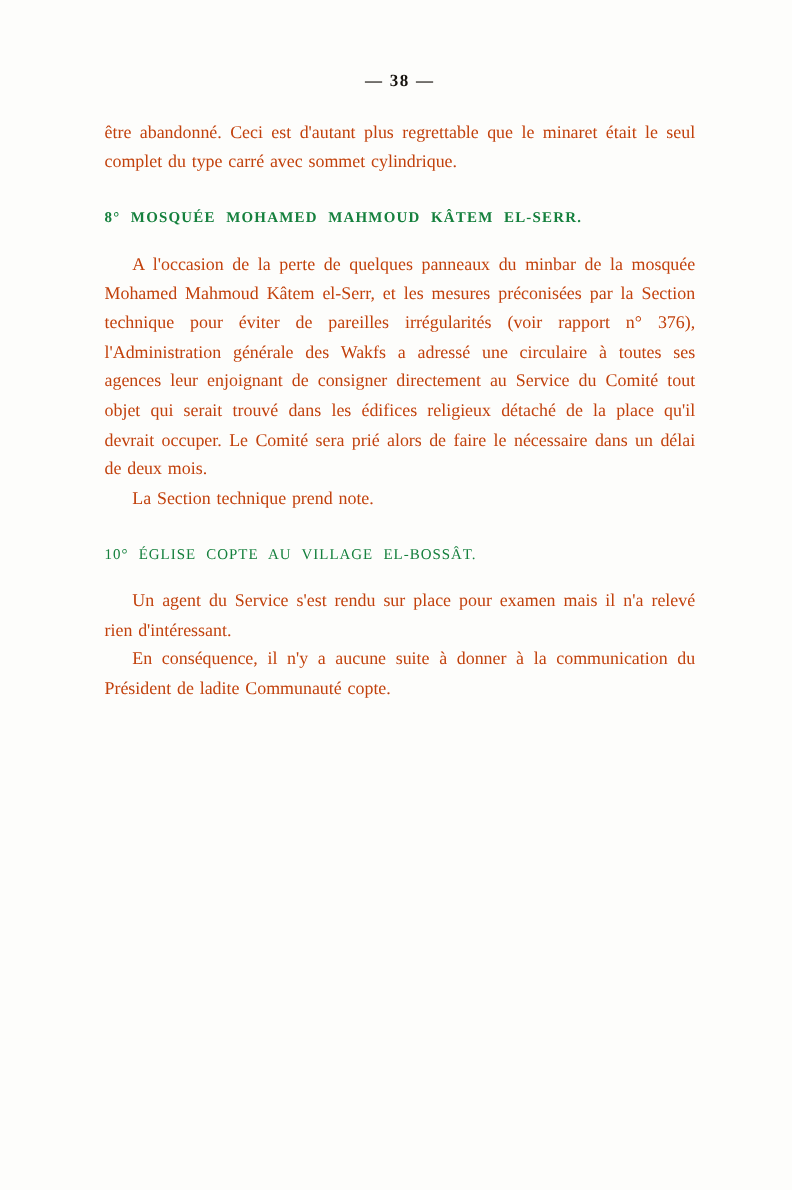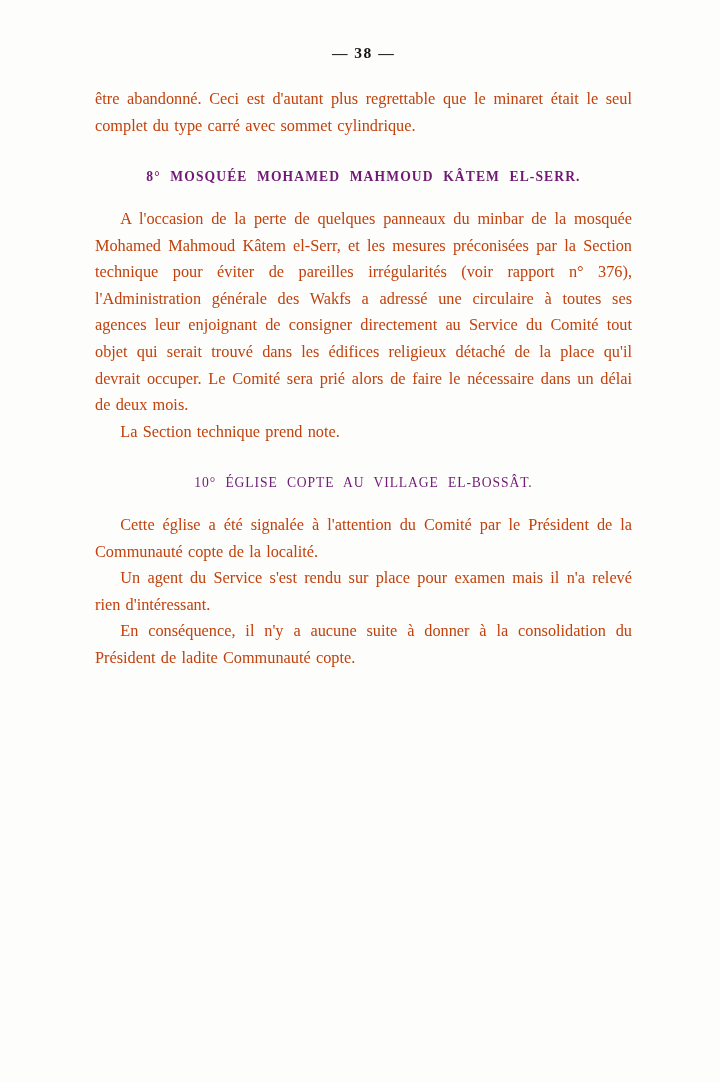--- a/index.html
+++ b/index.html
@@ -11,21 +11,21 @@
     width: 720px;
     height: 1082px;
     font-family: "Liberation Serif", "DejaVu Serif", serif;
     color: #17130e;
     -webkit-font-smoothing: antialiased;
   }
   .page {
     box-sizing: border-box;
     width: 720px;
     height: 944px;
-    padding: 44px 88px 40px 95px;
+    padding: 65px 88px 40px 95px;
     background: #fdfdfb;
     overflow: hidden;
   }
   .page-number {
     text-align: center;
     font-size: 15.5px;
     font-weight: 700;
     letter-spacing: 1.5px;
     margin: 0 0 24px 0;
     color: #17130e;
@@ -36,27 +36,27 @@
     line-height: 1.63;
     text-align: justify;
     text-indent: 1.55em;
     word-spacing: 1.2px;
     color: #c2410c;
   }
   .para.no-indent {
     text-indent: 0;
   }
   .heading {
-    text-align: center;
+    text-align: left;
     font-size: 13.6px;
     font-weight: 400;
     letter-spacing: 0.9px;
     word-spacing: 5px;
     margin: 30px 0 21px 0;
-    color: #701a75;
+    color: #15803d;
   }
   .heading.strong {
     font-weight: 700;
     letter-spacing: 1.1px;
   }
 </style>
 </head>
 <body>
 
 <div class="page">
@@ -70,19 +70,18 @@
 
   <p class="para">A l'occasion de la perte de quelques panneaux du minbar de la mosquée Mohamed Mahmoud Kâtem el-Serr, et les mesures préconisées par la Section technique pour éviter de pareilles irrégularités (voir rapport n° 376), l'Administration générale des Wakfs a adressé une circulaire à toutes ses agences leur enjoignant de consigner directement au Service du Comité tout objet qui serait trouvé dans les édifices religieux détaché de la place qu'il devrait occuper. Le Comité sera prié alors de faire le nécessaire dans un délai de deux mois.</p>
 
   <p class="para">La Section technique prend note.</p>
 
 
 
 
   <h2 class="heading">10° ÉGLISE COPTE AU VILLAGE EL-BOSSÂT.</h2>
 
-  <p class="para">Cette église a été signalée à l'attention du Comité par le Président de la Communauté copte de la localité.</p>
 
   <p class="para">Un agent du Service s'est rendu sur place pour examen mais il n'a relevé rien d'intéressant.</p>
 
-  <p class="para">En conséquence, il n'y a aucune suite à donner à la consolidation du Président de ladite Communauté copte.</p>
+  <p class="para">En conséquence, il n'y a aucune suite à donner à la communication du Président de ladite Communauté copte.</p>
 
 </div>
 
 </body></html>

